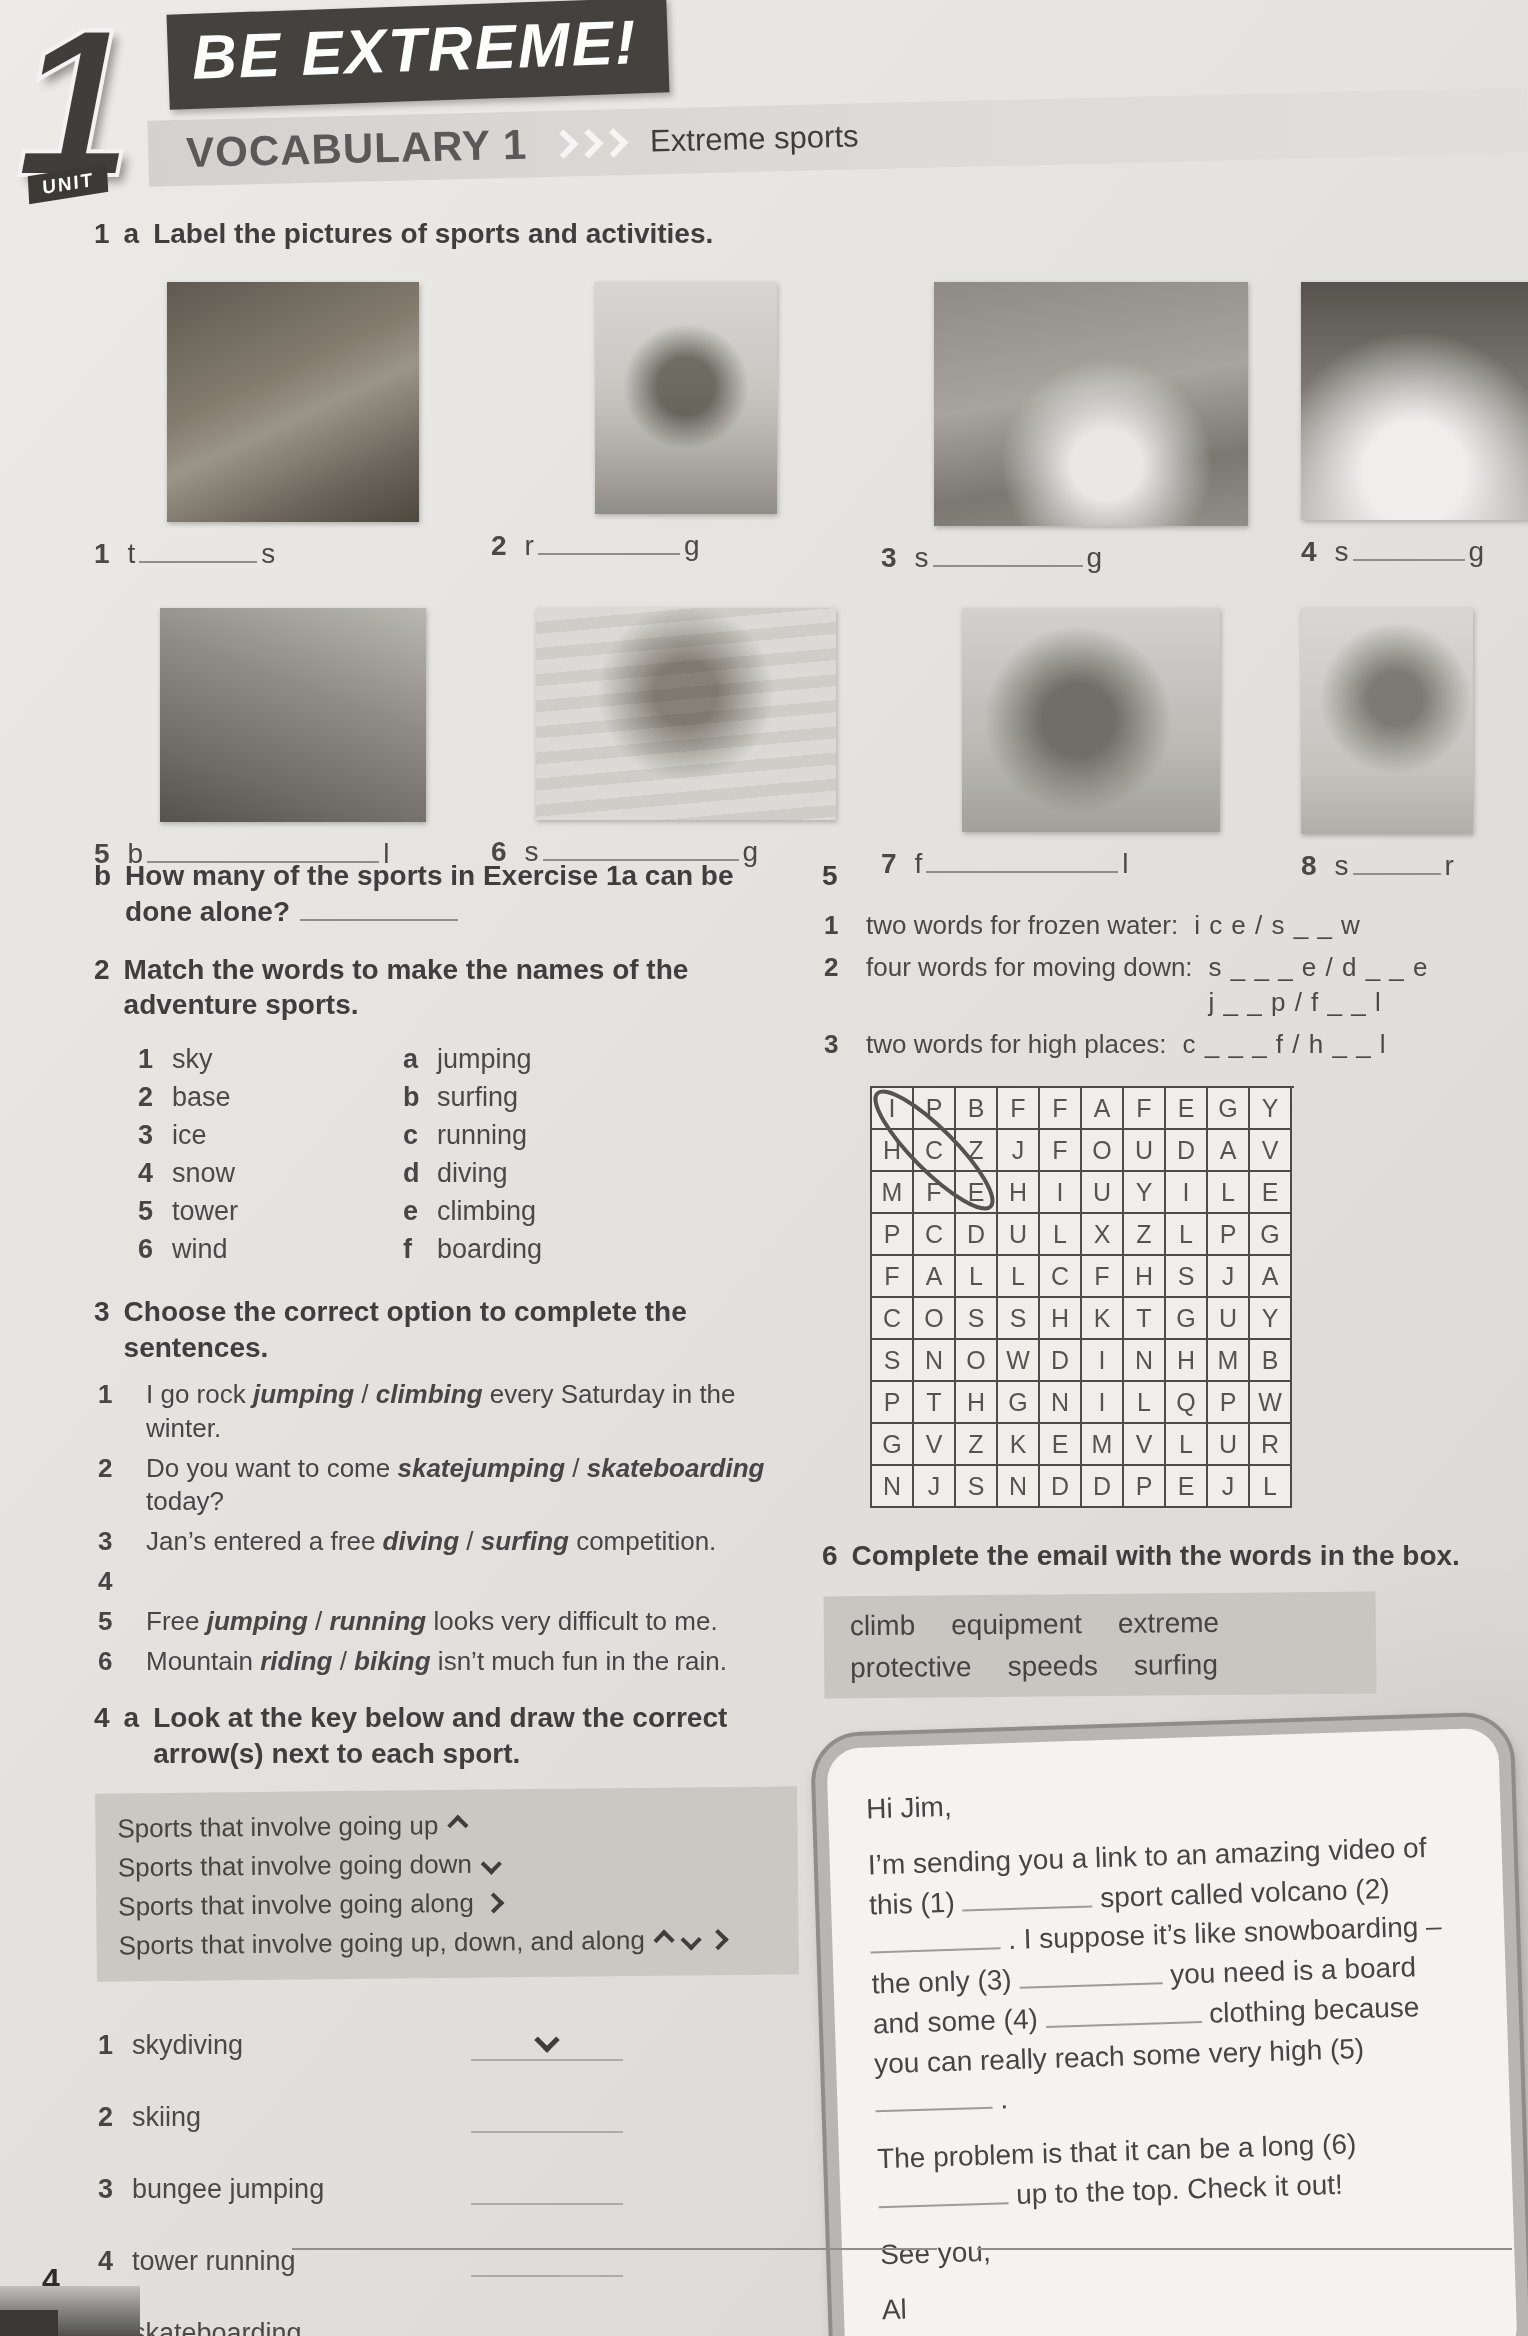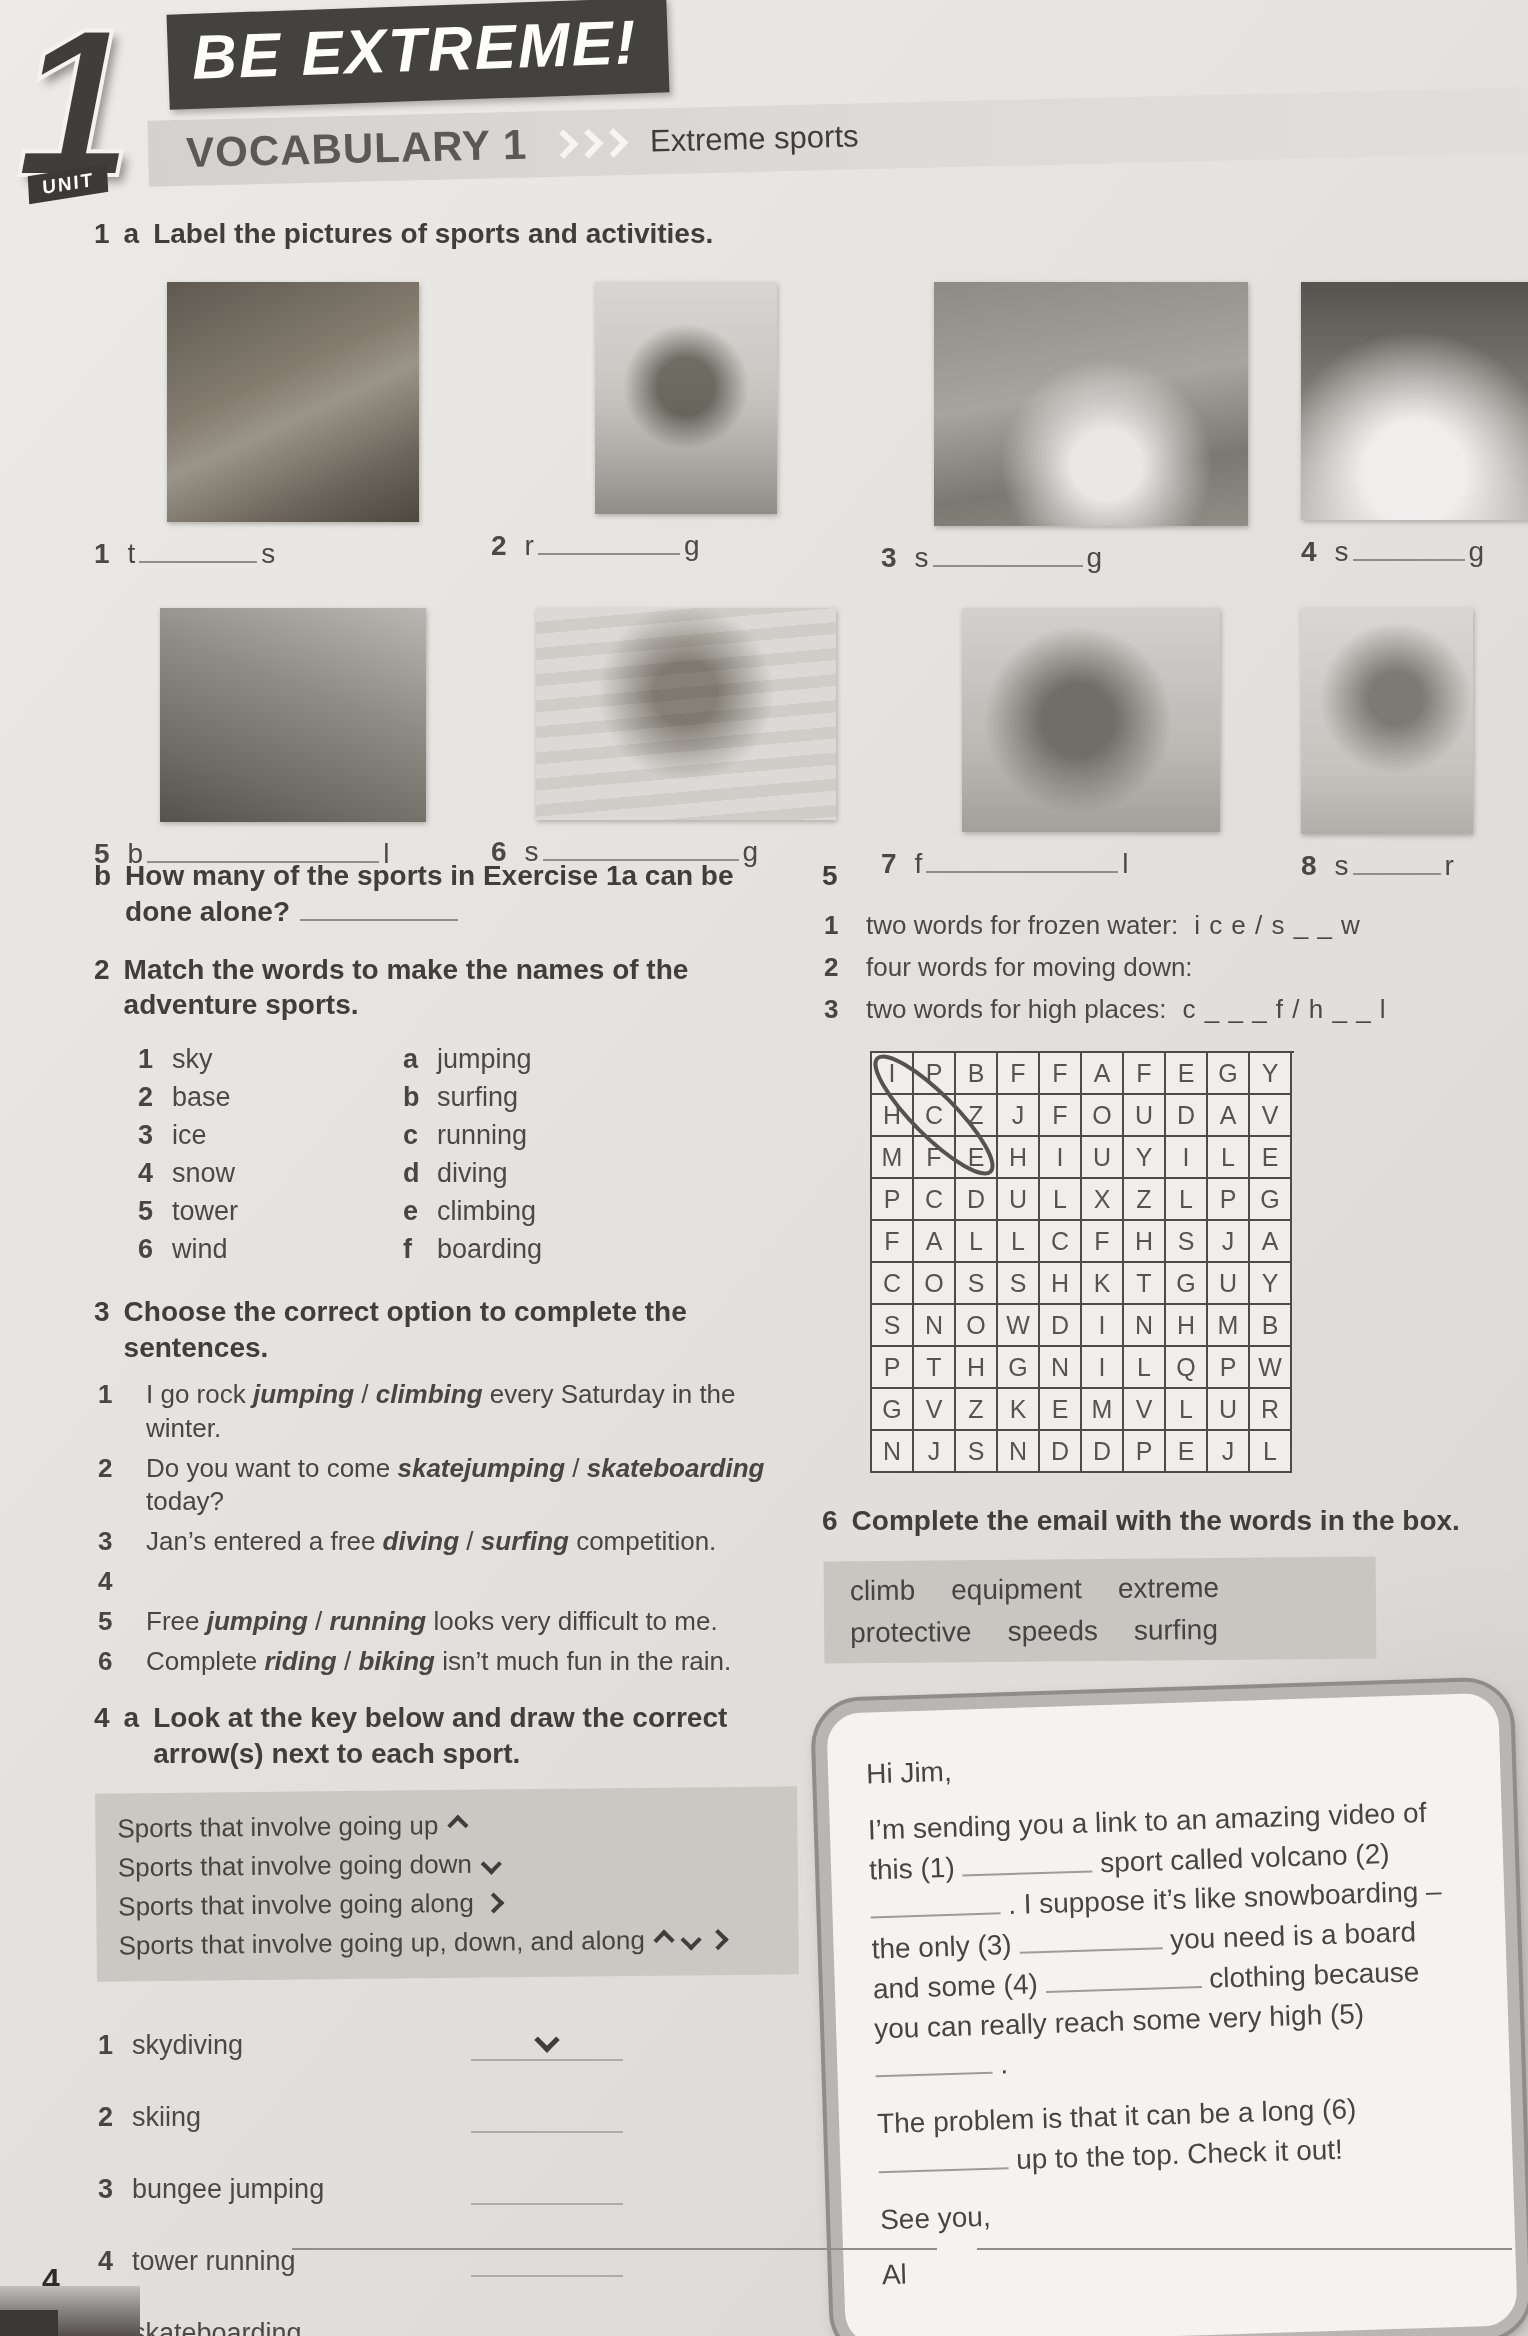--- a/index.html
+++ b/index.html
@@ -332,21 +332,21 @@
             </div>
             <div class="srow">
               <span class="inum">4</span>
             </div>
             <div class="srow">
               <span class="inum">5</span>
               <span class="stext"><span>Free </span><span class="opt">jumping</span><span> / </span><span class="opt">running</span><span> looks very difficult to me.</span></span>
             </div>
             <div class="srow">
               <span class="inum">6</span>
-              <span class="stext"><span>Complete </span><span class="opt">riding</span><span> / </span><span class="opt">biking</span><span> isn’t much fun in the rain.</span></span>
+              <span class="stext"><span>Mountain </span><span class="opt">riding</span><span> / </span><span class="opt">biking</span><span> isn’t much fun in the rain.</span></span>
             </div>
           </div>
       </div>
 
       <div class="sectionblk">
         <div class="exline">
           <span class="exnum">4</span>
           <span class="exletter">a</span>
           <span>Look at the key below and draw the correct arrow(s) next to each sport.</span>
         </div>
@@ -443,20 +443,24 @@
             <div class="crow">
               <span class="inum">1</span>
               <span class="clabel">two words for frozen water:</span>
               <span class="cans">
                 <div>i c e / s _ _ w</div>
               </span>
             </div>
             <div class="crow">
               <span class="inum">2</span>
               <span class="clabel">four words for moving down:</span>
+              <span class="cans">
+                <div>s _ _ _ e / d _ _ e</div>
+                <div>j _ _ p / f _ _ l</div>
+              </span>
             </div>
             <div class="crow">
               <span class="inum">3</span>
               <span class="clabel">two words for high places:</span>
               <span class="cans">
                 <div>c _ _ _ f / h _ _ l</div>
               </span>
             </div>
           </div>
         <div class="ws-wrap">

